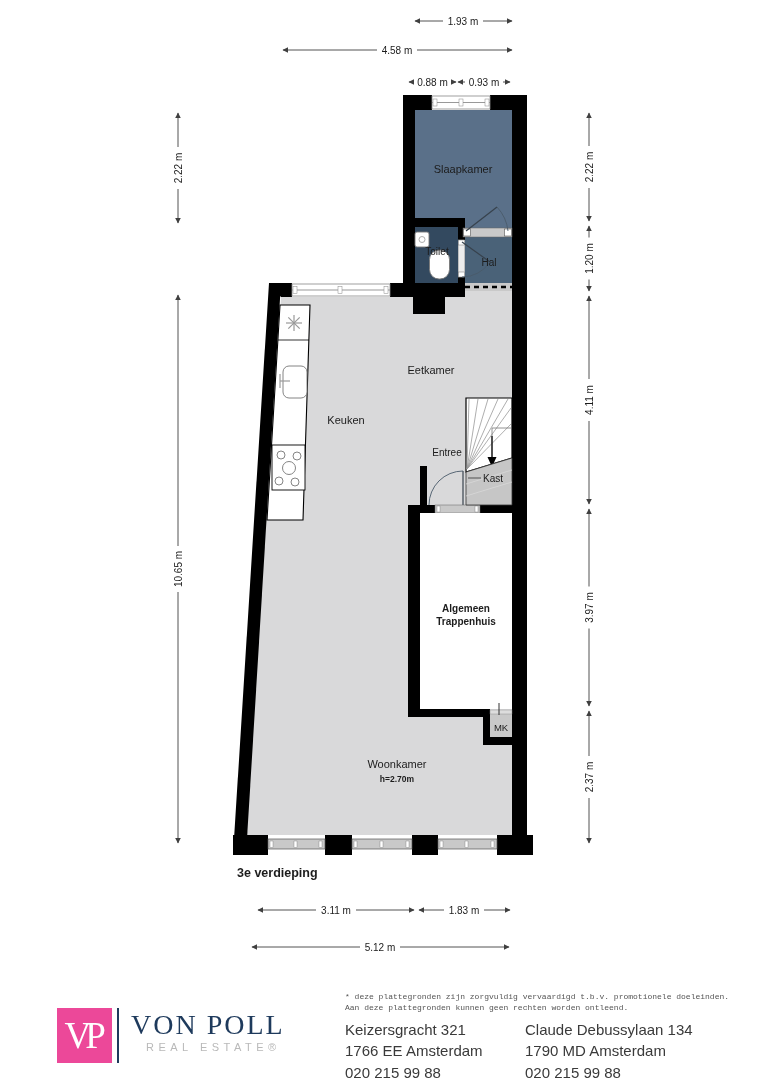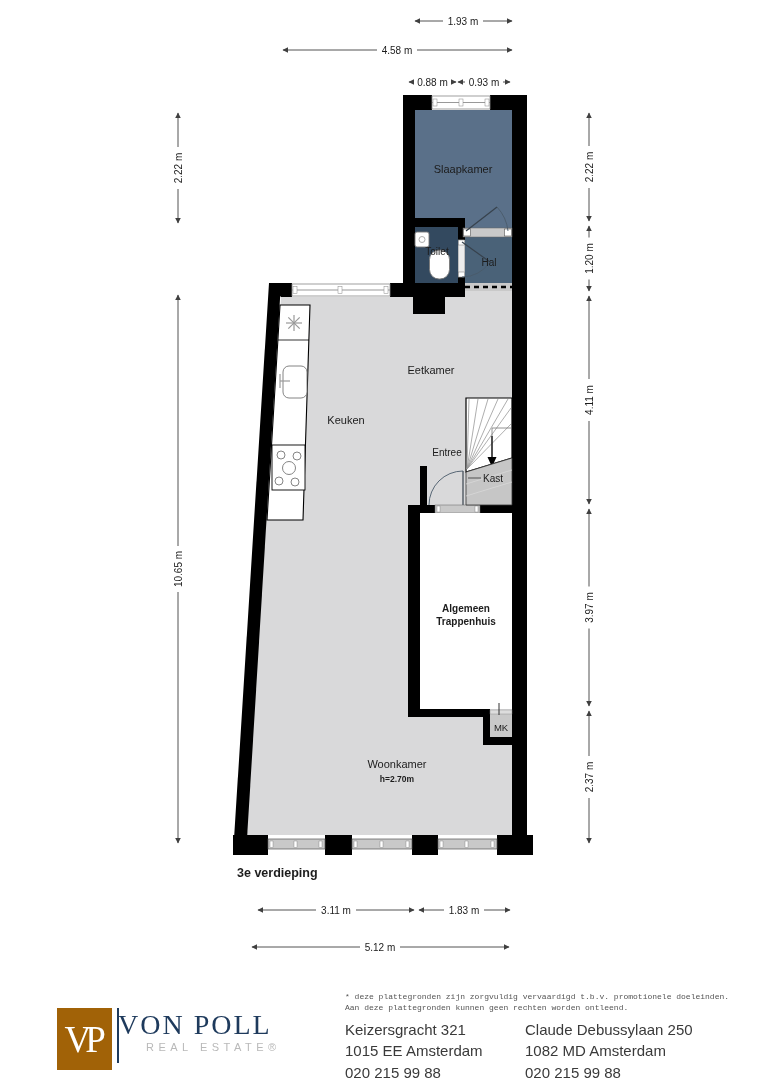--- a/index.html
+++ b/index.html
@@ -9,24 +9,24 @@
   .dim{stroke:#3f3f3f;stroke-width:0.9;}
   .dimlabel{font-size:10px;}
   .dimbg{fill:#fff;}
   .roomlabel{font-size:11px;}
   .smalllabel{font-size:10px;}
   .boldlabel{font-weight:bold;}
   .arc{fill:none;stroke:#4a5a6a;stroke-width:0.9;}
   .leaf{stroke:#37424d;stroke-width:1.2;}
   .fixture{fill:#fff;stroke:#777;stroke-width:0.9;}
   .footer-el{position:absolute;}
-  .logo-box{left:57px;top:1008px;width:55px;height:62px;background:#a16207;display:flex;align-items:center;justify-content:center;}
+  .logo-box{left:57px;top:1008px;width:55px;height:55px;background:#ec4899;display:flex;align-items:center;justify-content:center;}
   .vp{font-family:"Liberation Serif",serif;font-size:37px;color:#ffffff;letter-spacing:-0.16em;padding-right:0.12em;}
   .logo-divider{left:117px;top:1008px;width:2px;height:55px;background:#1e3a5c;}
-  .brand-name{left:118px;top:1009px;font-family:"Liberation Serif",serif;font-size:28px;color:#1e3a5c;letter-spacing:2px;}
+  .brand-name{left:131px;top:1009px;font-family:"Liberation Serif",serif;font-size:28px;color:#1e3a5c;letter-spacing:2px;}
   .brand-sub{left:146px;top:1041px;font-size:11px;color:#b9b9b9;letter-spacing:4.5px;}
   .disclaimer{left:345px;top:992px;font-size:8px;color:#555;line-height:1.35;font-family:Liberation Mono, monospace;}
   .office{font-size:15px;color:#3a3a3a;line-height:1.42;}
   .office1{left:345px;top:1019px;}
   .office2{left:525px;top:1019px;}
 </style>
 </head>
 <body>
 
 <svg width="764" height="1080" viewBox="0 0 764 1080">
@@ -307,21 +307,21 @@
   </div>
   <div class="footer-el logo-divider"></div>
   <div class="footer-el brand-name">VON POLL</div>
   <div class="footer-el brand-sub">REAL ESTATE®</div>
   <div class="footer-el disclaimer">
     <div>* deze plattegronden zijn zorgvuldig vervaardigd t.b.v. promotionele doeleinden.</div>
     <div>Aan deze plattegronden kunnen geen rechten worden ontleend.</div>
   </div>
   <div class="footer-el office office1">
     <div>Keizersgracht 321</div>
-    <div>1015 EE Amsterdam</div>
+    <div>1766 EE Amsterdam</div>
     <div>020 215 99 88</div>
   </div>
   <div class="footer-el office office2">
-    <div>Claude Debussylaan 250</div>
-    <div>1082 MD Amsterdam</div>
+    <div>Claude Debussylaan 134</div>
+    <div>1790 MD Amsterdam</div>
     <div>020 215 99 88</div>
   </div>
 </div>
 
 </body></html>

